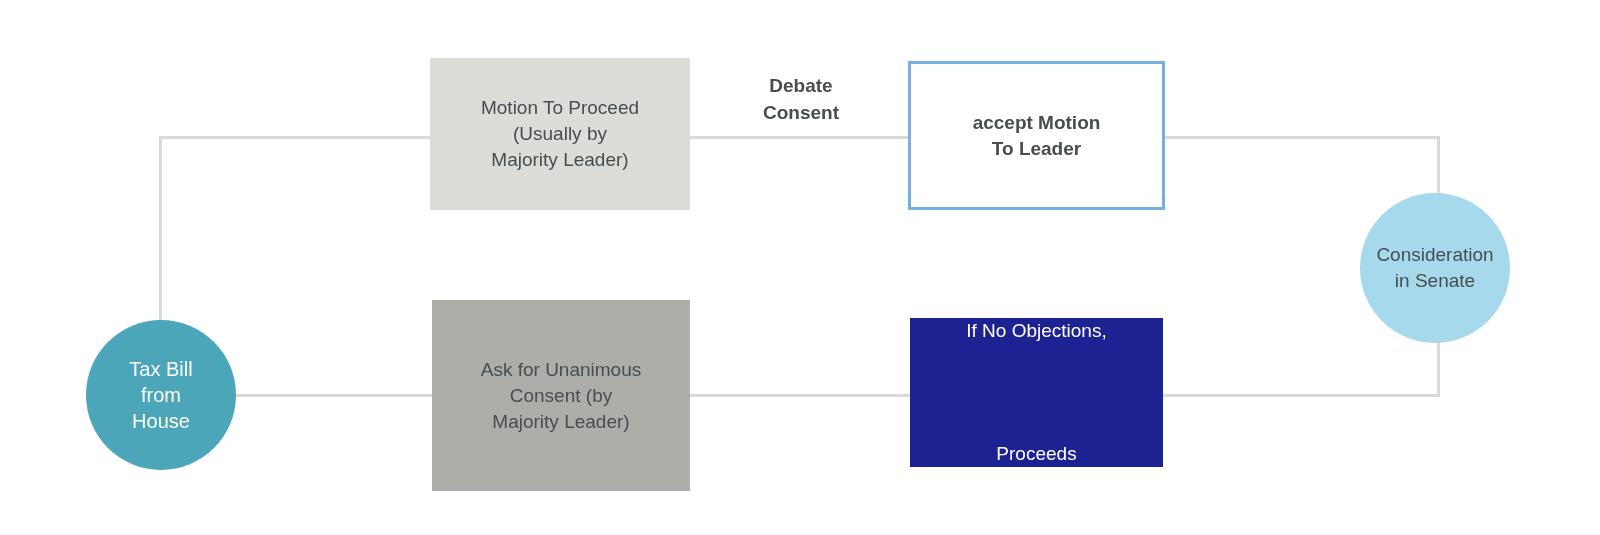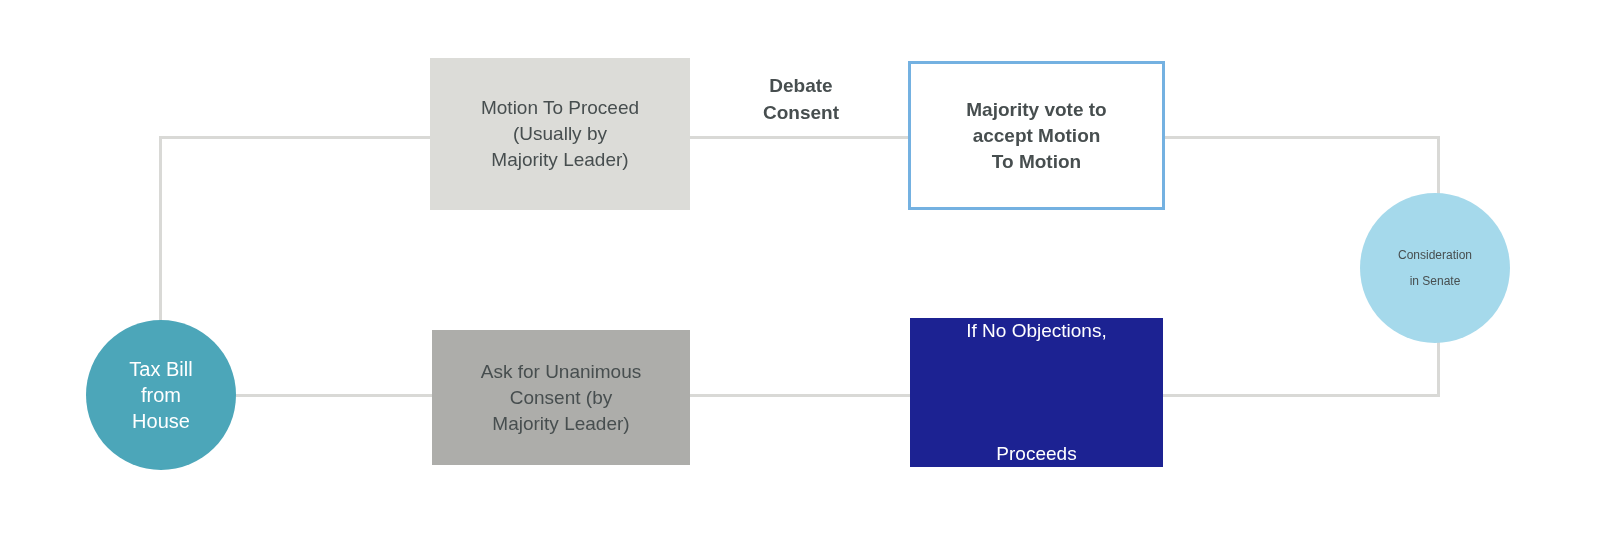--- a/index.html
+++ b/index.html
@@ -44,21 +44,21 @@
     background: var(--light-gray, #dcdcd8);
   }
   .box-vote {
     left: 908px; top: 61px; width: 257px; height: 149px;
     background: #ffffff;
     border: 3px solid var(--blue-border, #74b1e1);
     box-sizing: border-box;
     font-weight: bold;
   }
   .box-consent {
-    left: 432px; top: 330px; width: 258px; height: 135px;
+    left: 432px; top: 300px; width: 258px; height: 191px;
     background: var(--mid-gray, #adadaa);
     align-items: center;
   }
   .box-objections {
     left: 910px; top: 318px; width: 253px; height: 149px;
     background: var(--dark-blue, #1c2292);
     color: var(--text-white, #ffffff);
   }
 
   .circle {
@@ -68,21 +68,21 @@
     left: 86px; top: 320px; width: 150px; height: 150px;
     background: var(--teal, #4ca6b9);
     color: var(--text-white, #ffffff);
     font-size: 20px;
     line-height: 26px;
   }
   .circle-consideration {
     left: 1360px; top: 193px; width: 150px; height: 150px;
     background: var(--light-blue, #a5d9eb);
     color: var(--text-dark, #474e4f);
-    font-size: 12px;
+    font-size: 19px;
     line-height: 26px;
   }
 
   .label-debate {
     position: absolute;
     left: 763px; top: 72px;
     z-index: 2;
     font-size: 19px;
     line-height: 27px;
     font-weight: bold;
@@ -116,23 +116,22 @@
     <span>(Usually by</span>
     <span>Majority Leader)</span>
   </div>
 
   <div class="label-debate">
     <span>Debate</span>
     <span>Consent</span>
   </div>
 
   <div class="node box-text box-vote">
-    <span>Majority vote to</span>
     <span>accept Motion</span>
-    <span>To Motion</span>
+    <span>To Leader</span>
   </div>
 
   <div class="node box-text box-consent">
     <span>Ask for Unanimous</span>
     <span>Consent (by</span>
     <span>Majority Leader)</span>
   </div>
 
   <div class="node box-text box-objections" style="color:#ffffff;justify-content:space-between;">
     <span>If No Objections,</span>

